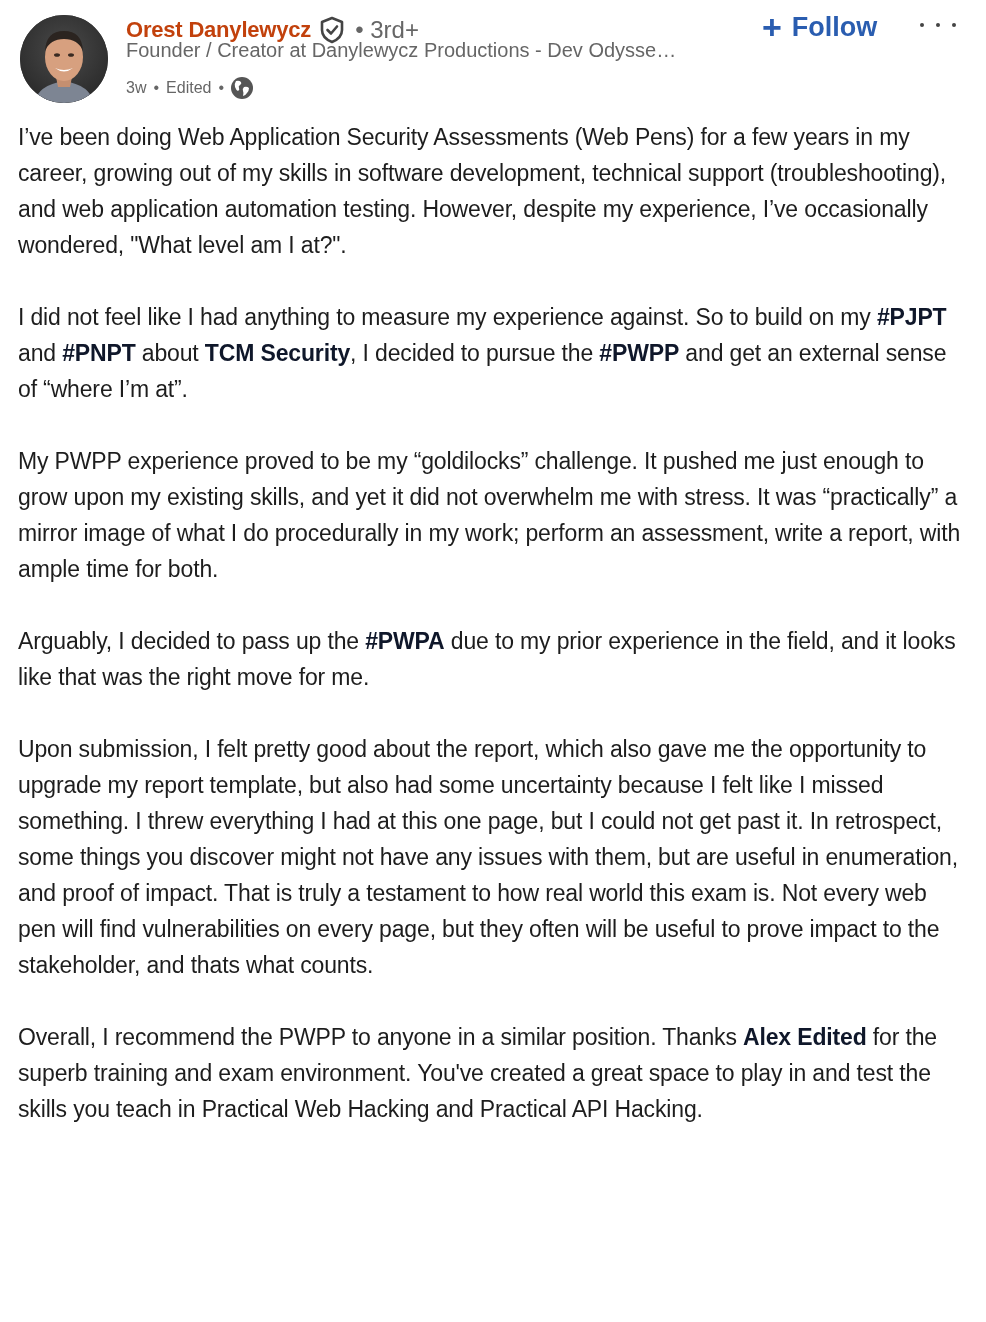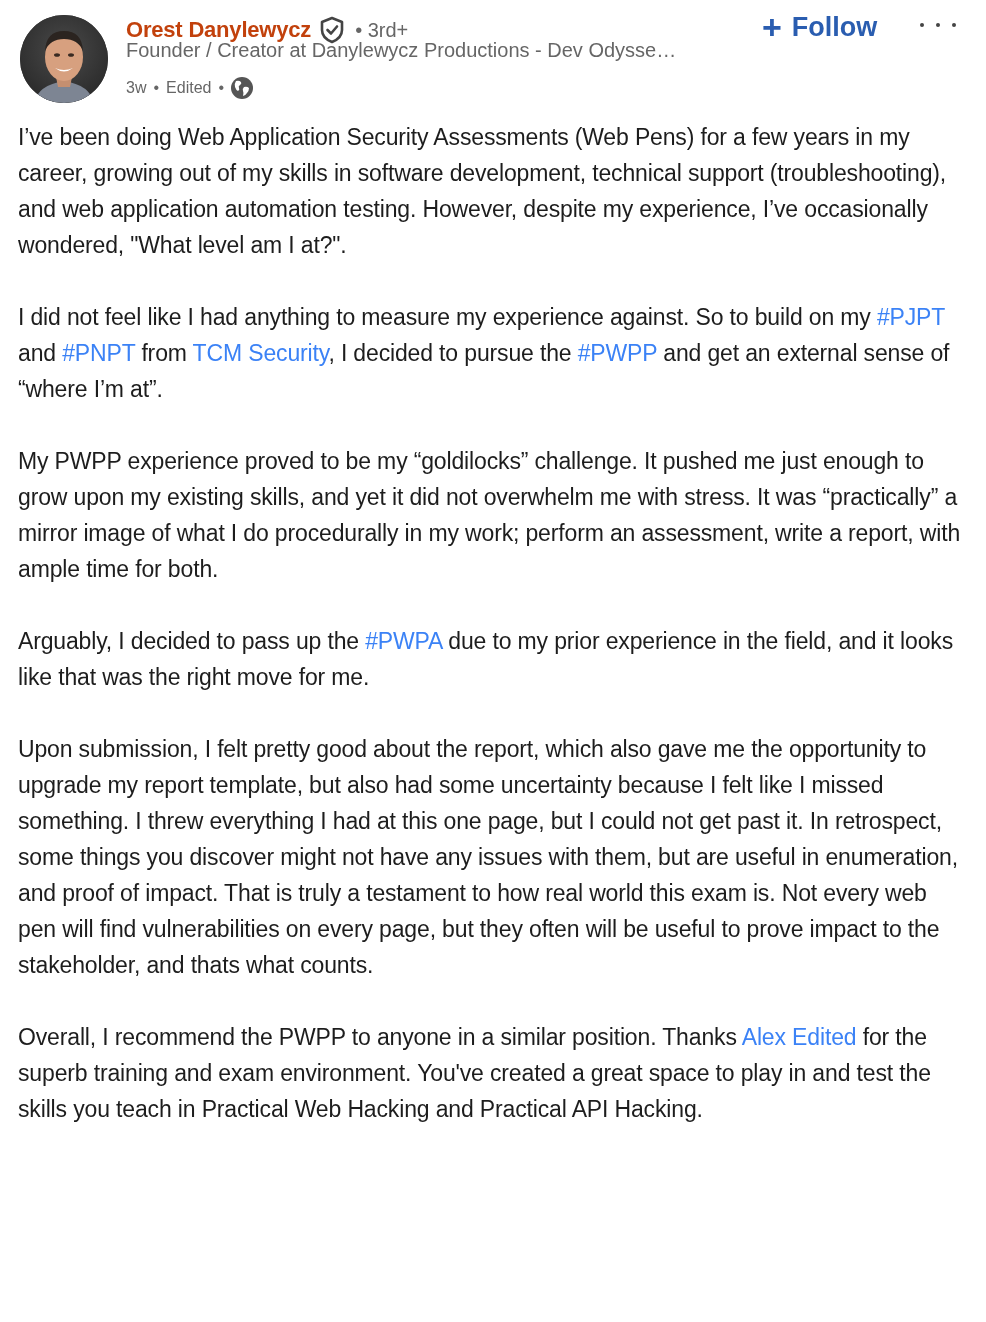--- a/index.html
+++ b/index.html
@@ -4,35 +4,35 @@
 <style>
   html, body { margin: 0; padding: 0; background: #ffffff; }
   body { width: 986px; height: 1322px; overflow: hidden; position: relative;
          font-family: "Liberation Sans", sans-serif; color: #1d1d1d; }
   .header { position: absolute; left: 0; top: 0; width: 986px; height: 110px; }
   .avatar { position: absolute; left: 20px; top: 15px; width: 88px; height: 88px; border-radius: 50%;
             overflow: hidden; background: #3a3a3a; }
   .name-row { position: absolute; left: 126px; top: 12px; height: 36px; display: flex; align-items: center; white-space: nowrap; }
   .name { font-size: 22px; font-weight: bold; color: #c2410c; letter-spacing: -0.2px; }
   .verified { display: inline-block; width: 26px; height: 28px; margin-left: 8px; }
-  .degree { font-size: 20px; color: #666666; margin-left: 10px; }
+  .degree { font-size: 24px; color: #666666; margin-left: 10px; }
   .headline { position: absolute; left: 126px; top: 39px; font-size: 20px; color: #666666; white-space: nowrap; }
   .meta { position: absolute; left: 126px; top: 76px; font-size: 16px; color: #666666; display: flex; align-items: center; white-space: nowrap; }
   .globe { display: inline-block; width: 24px; height: 24px; margin-left: 6px; }
   .follow { position: absolute; left: 762px; top: 8px; height: 38px; display: flex; align-items: center;
             font-size: 27px; font-weight: bold; color: #2a5db0; cursor: pointer; background: none; border: none; padding: 0;
             font-family: "Liberation Sans", sans-serif; }
   .follow .plus { font-size: 34px; font-weight: bold; margin-right: 10px; line-height: 1; }
   .more { position: absolute; left: 918px; top: 10px; width: 40px; height: 30px; cursor: pointer; display: flex;
           align-items: center; justify-content: space-between; padding: 0 2px; box-sizing: border-box; }
   .more span { width: 4px; height: 4px; border-radius: 50%; background: #444; display: block; }
   .body { position: absolute; left: 18px; top: 119px; width: 950px; font-size: 23px; line-height: 36px; color: #1d1d1d;
           letter-spacing: -0.15px; }
   .body p { margin: 0 0 36px 0; }
-  .link { color: #3b82f6; font-weight: normal; cursor: pointer; text-decoration: none; }
+  .link { color: #0f172a; font-weight: bold; cursor: pointer; text-decoration: none; }
 </style>
 </head>
 <body>
 
 <div class="header">
   <div class="avatar">
     <svg width="88" height="88" viewBox="0 0 88 88">
       <defs>
         <radialGradient id="bg" cx="50%" cy="40%" r="70%">
           <stop offset="0%" stop-color="#4a4a4a"></stop>
@@ -84,18 +84,18 @@
 
   <div class="more">
     <span></span>
     <span></span>
     <span></span>
   </div>
 </div>
 
 <div class="body">
   <p>I’ve been doing Web Application Security Assessments (Web Pens) for a few years in my career, growing out of my skills in software development, technical support (troubleshooting), and web application automation testing. However, despite my experience, I’ve occasionally wondered, "What level am I at?".</p>
-  <p><span>I did not feel like I had anything to measure my experience against. So to build on my </span><a class="link">#PJPT</a><span> and </span><a class="link">#PNPT</a><span> from </span><a class="link">TCM Security</a><span>, I decided to pursue the </span><a class="link">#PWPP</a><span> and get an external sense of “where I’m at”.</span></p>
+  <p><span>I did not feel like I had anything to measure my experience against. So to build on my </span><a class="link">#PJPT</a><span> and </span><a class="link">#PNPT</a><span> about </span><a class="link">TCM Security</a><span>, I decided to pursue the </span><a class="link">#PWPP</a><span> and get an external sense of “where I’m at”.</span></p>
   <p>My PWPP experience proved to be my “goldilocks” challenge. It pushed me just enough to grow upon my existing skills, and yet it did not overwhelm me with stress. It was “practically” a mirror image of what I do procedurally in my work; perform an assessment, write a report, with ample time for both.</p>
   <p><span>Arguably, I decided to pass up the </span><a class="link">#PWPA</a><span> due to my prior experience in the field, and it looks like that was the right move for me.</span></p>
   <p>Upon submission, I felt pretty good about the report, which also gave me the opportunity to upgrade my report template, but also had some uncertainty because I felt like I missed something. I threw everything I had at this one page, but I could not get past it. In retrospect, some things you discover might not have any issues with them, but are useful in enumeration, and proof of impact. That is truly a testament to how real world this exam is. Not every web pen will find vulnerabilities on every page, but they often will be useful to prove impact to the stakeholder, and thats what counts.</p>
   <p><span>Overall, I recommend the PWPP to anyone in a similar position. Thanks </span><a class="link">Alex Edited</a><span> for the superb training and exam environment. You've created a great space to play in and test the skills you teach in Practical Web Hacking and Practical API Hacking.</span></p>
 </div>
 
 </body></html>

